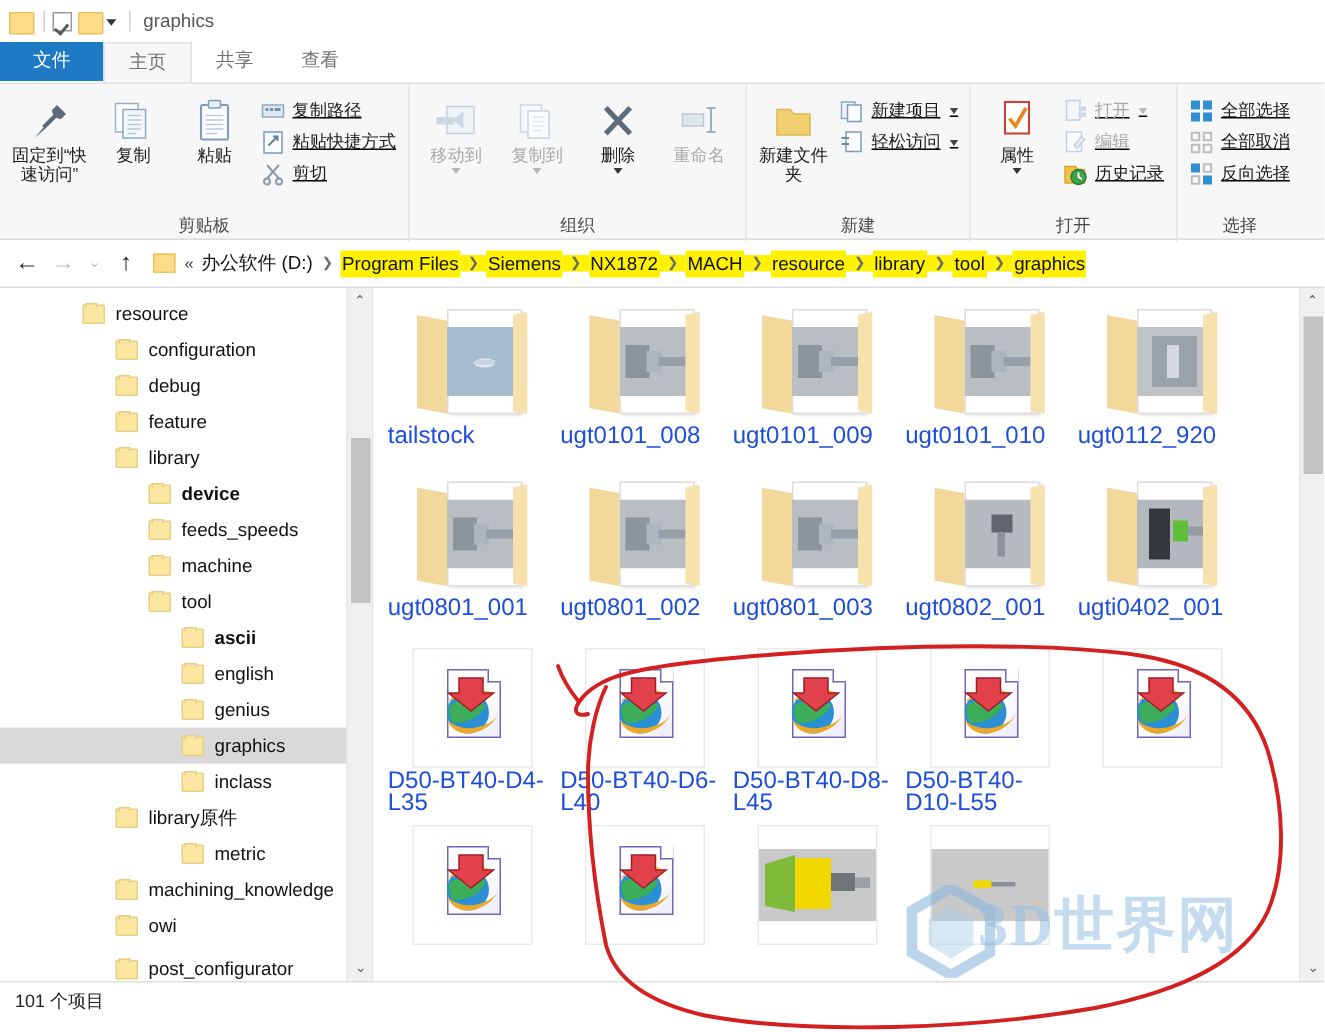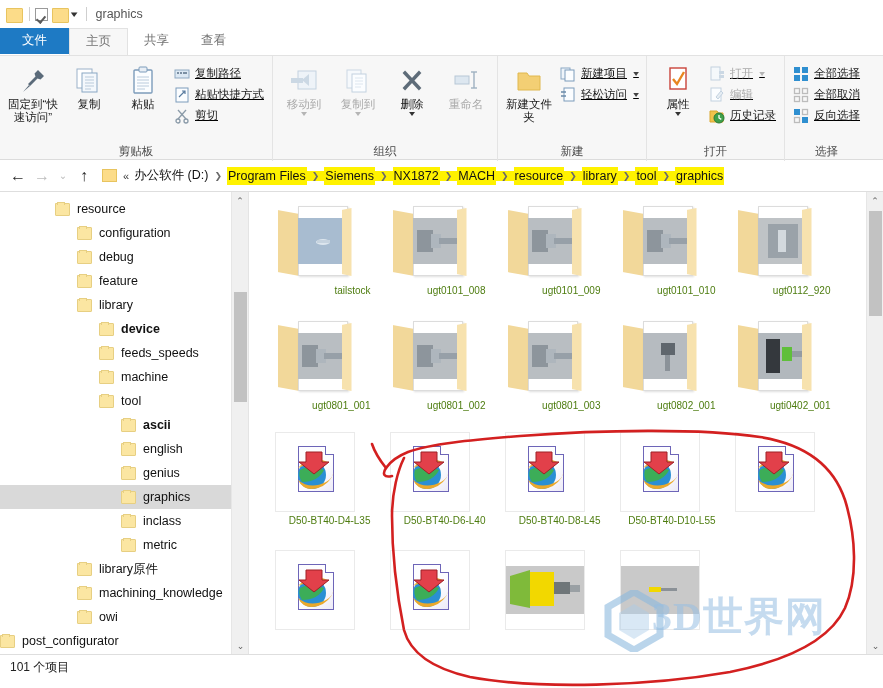--- a/index.html
+++ b/index.html
@@ -165,21 +165,21 @@
     width: 115px; height: 115px; display: flex; flex-direction: column;
     align-items: center; cursor: default; padding-top: 4px;
   }
   .cell.tall { height: 118px; }
   .thumbbox {
     width: 80px; height: 80px; display: flex; align-items: center;
     justify-content: center; position: relative;
   }
   .thumbbox.framed { border: 1px solid #eaeaea; }
   .clabel {
-    font-size: 10px; color: #4d7c0f; text-align: right; line-height: 15px;
+    font-size: 16px; color: #1d4ed8; text-align: left; line-height: 15px;
     width: 112px; word-break: break-word; margin-top: 1px;
   }
 
   
   .foldericon { width: 74px; height: 72px; position: relative; }
   .f-back {
     position: absolute; left: 0; top: 4px; width: 22px; height: 66px;
     background: #f2d89a;
     clip-path: polygon(0 0, 100% 6%, 100% 100%, 0 94%);
   }
@@ -614,37 +614,37 @@
             <span>genius</span>
           </div>
           <div class="titem sel" style="padding-left: 121px;">
             <span class="tfolder"></span>
             <span>graphics</span>
           </div>
           <div class="titem" style="padding-left: 121px;">
             <span class="tfolder"></span>
             <span>inclass</span>
           </div>
+          <div class="titem" style="padding-left: 77px;">
+            <span class="tfolder"></span>
+            <span>library原件</span>
+          </div>
           <div class="titem" style="padding-left: 121px;">
             <span class="tfolder"></span>
             <span>metric</span>
           </div>
           <div class="titem" style="padding-left: 77px;">
             <span class="tfolder"></span>
-            <span>library原件</span>
+            <span>machining_knowledge</span>
           </div>
           <div class="titem" style="padding-left: 77px;">
             <span class="tfolder"></span>
-            <span>machining_knowledge</span>
-          </div>
-          <div class="titem" style="padding-left: 77px;">
-            <span class="tfolder"></span>
             <span>owi</span>
           </div>
-          <div class="titem" style="">
+          <div class="titem" style="padding-left: 77px; align-items: flex-end;">
             <span class="tfolder"></span>
             <span>post_configurator</span>
           </div>
         </div>
       <div class="tsb">
         <div class="sb-arrow">⌃</div>
         <div class="tsb-thumb"></div>
         <div class="sb-arrow" style="position:absolute;bottom:0;left:0;width:17px">⌄</div>
       </div>
     </div>

